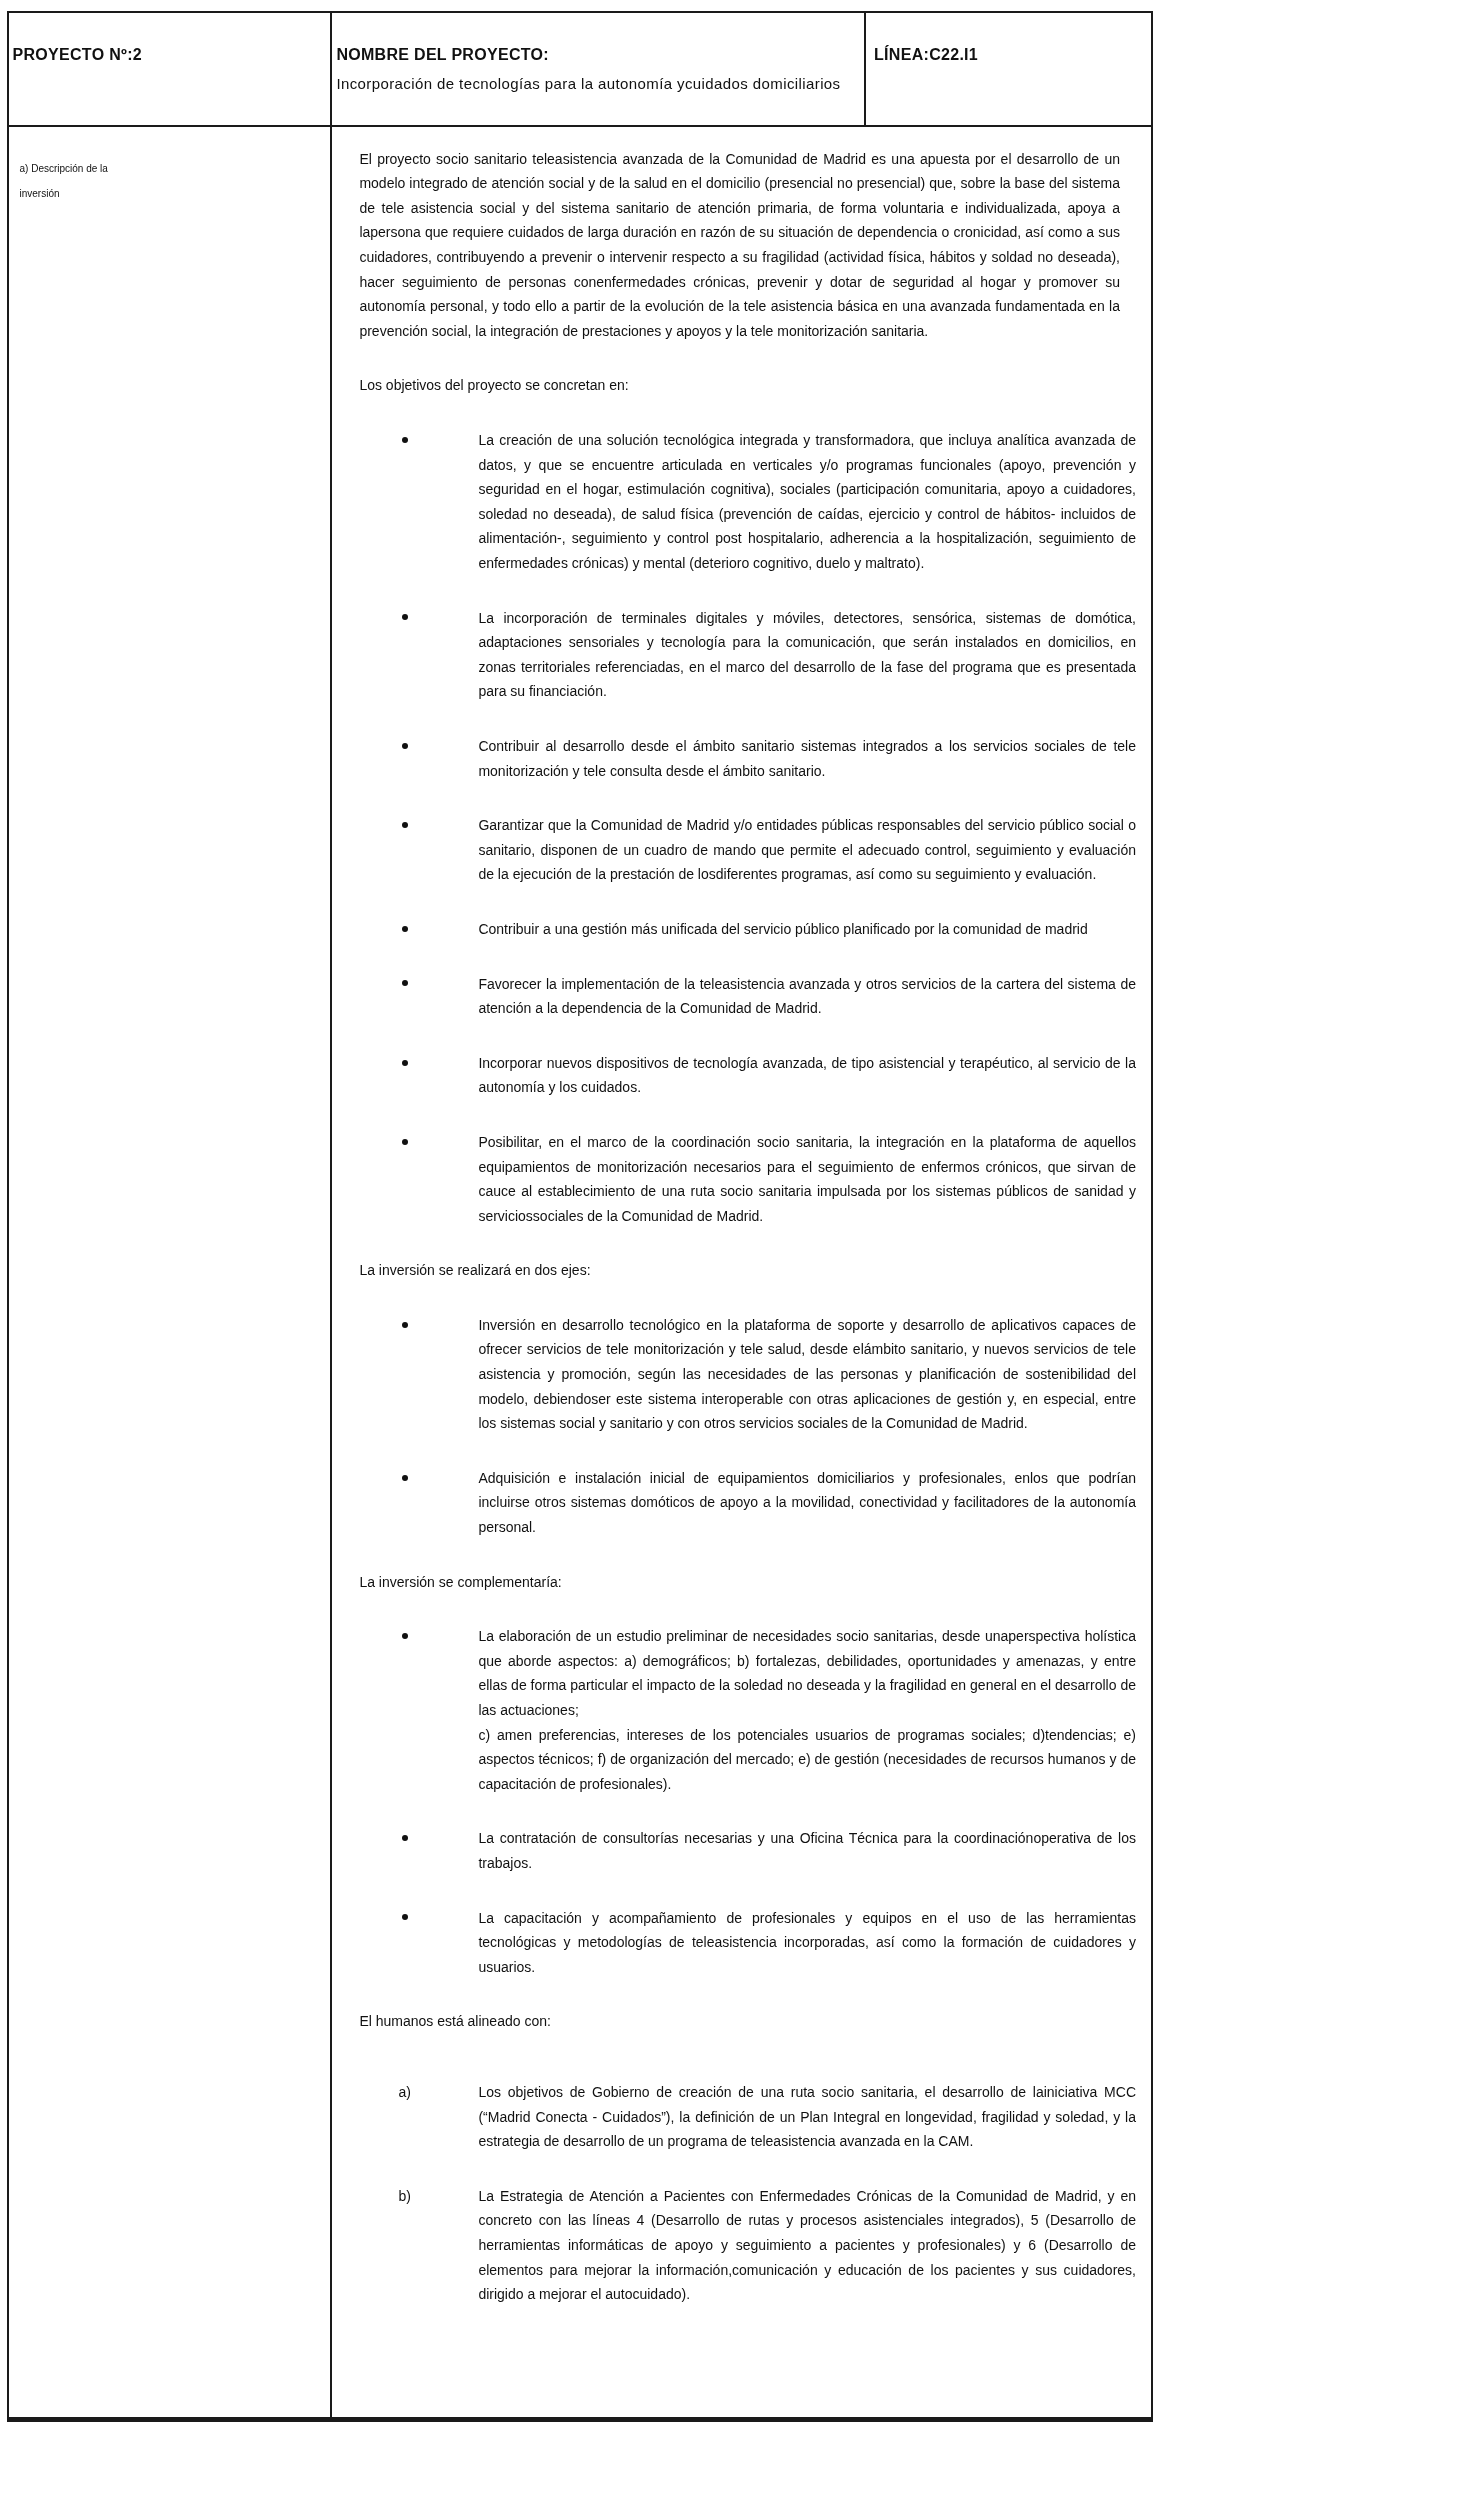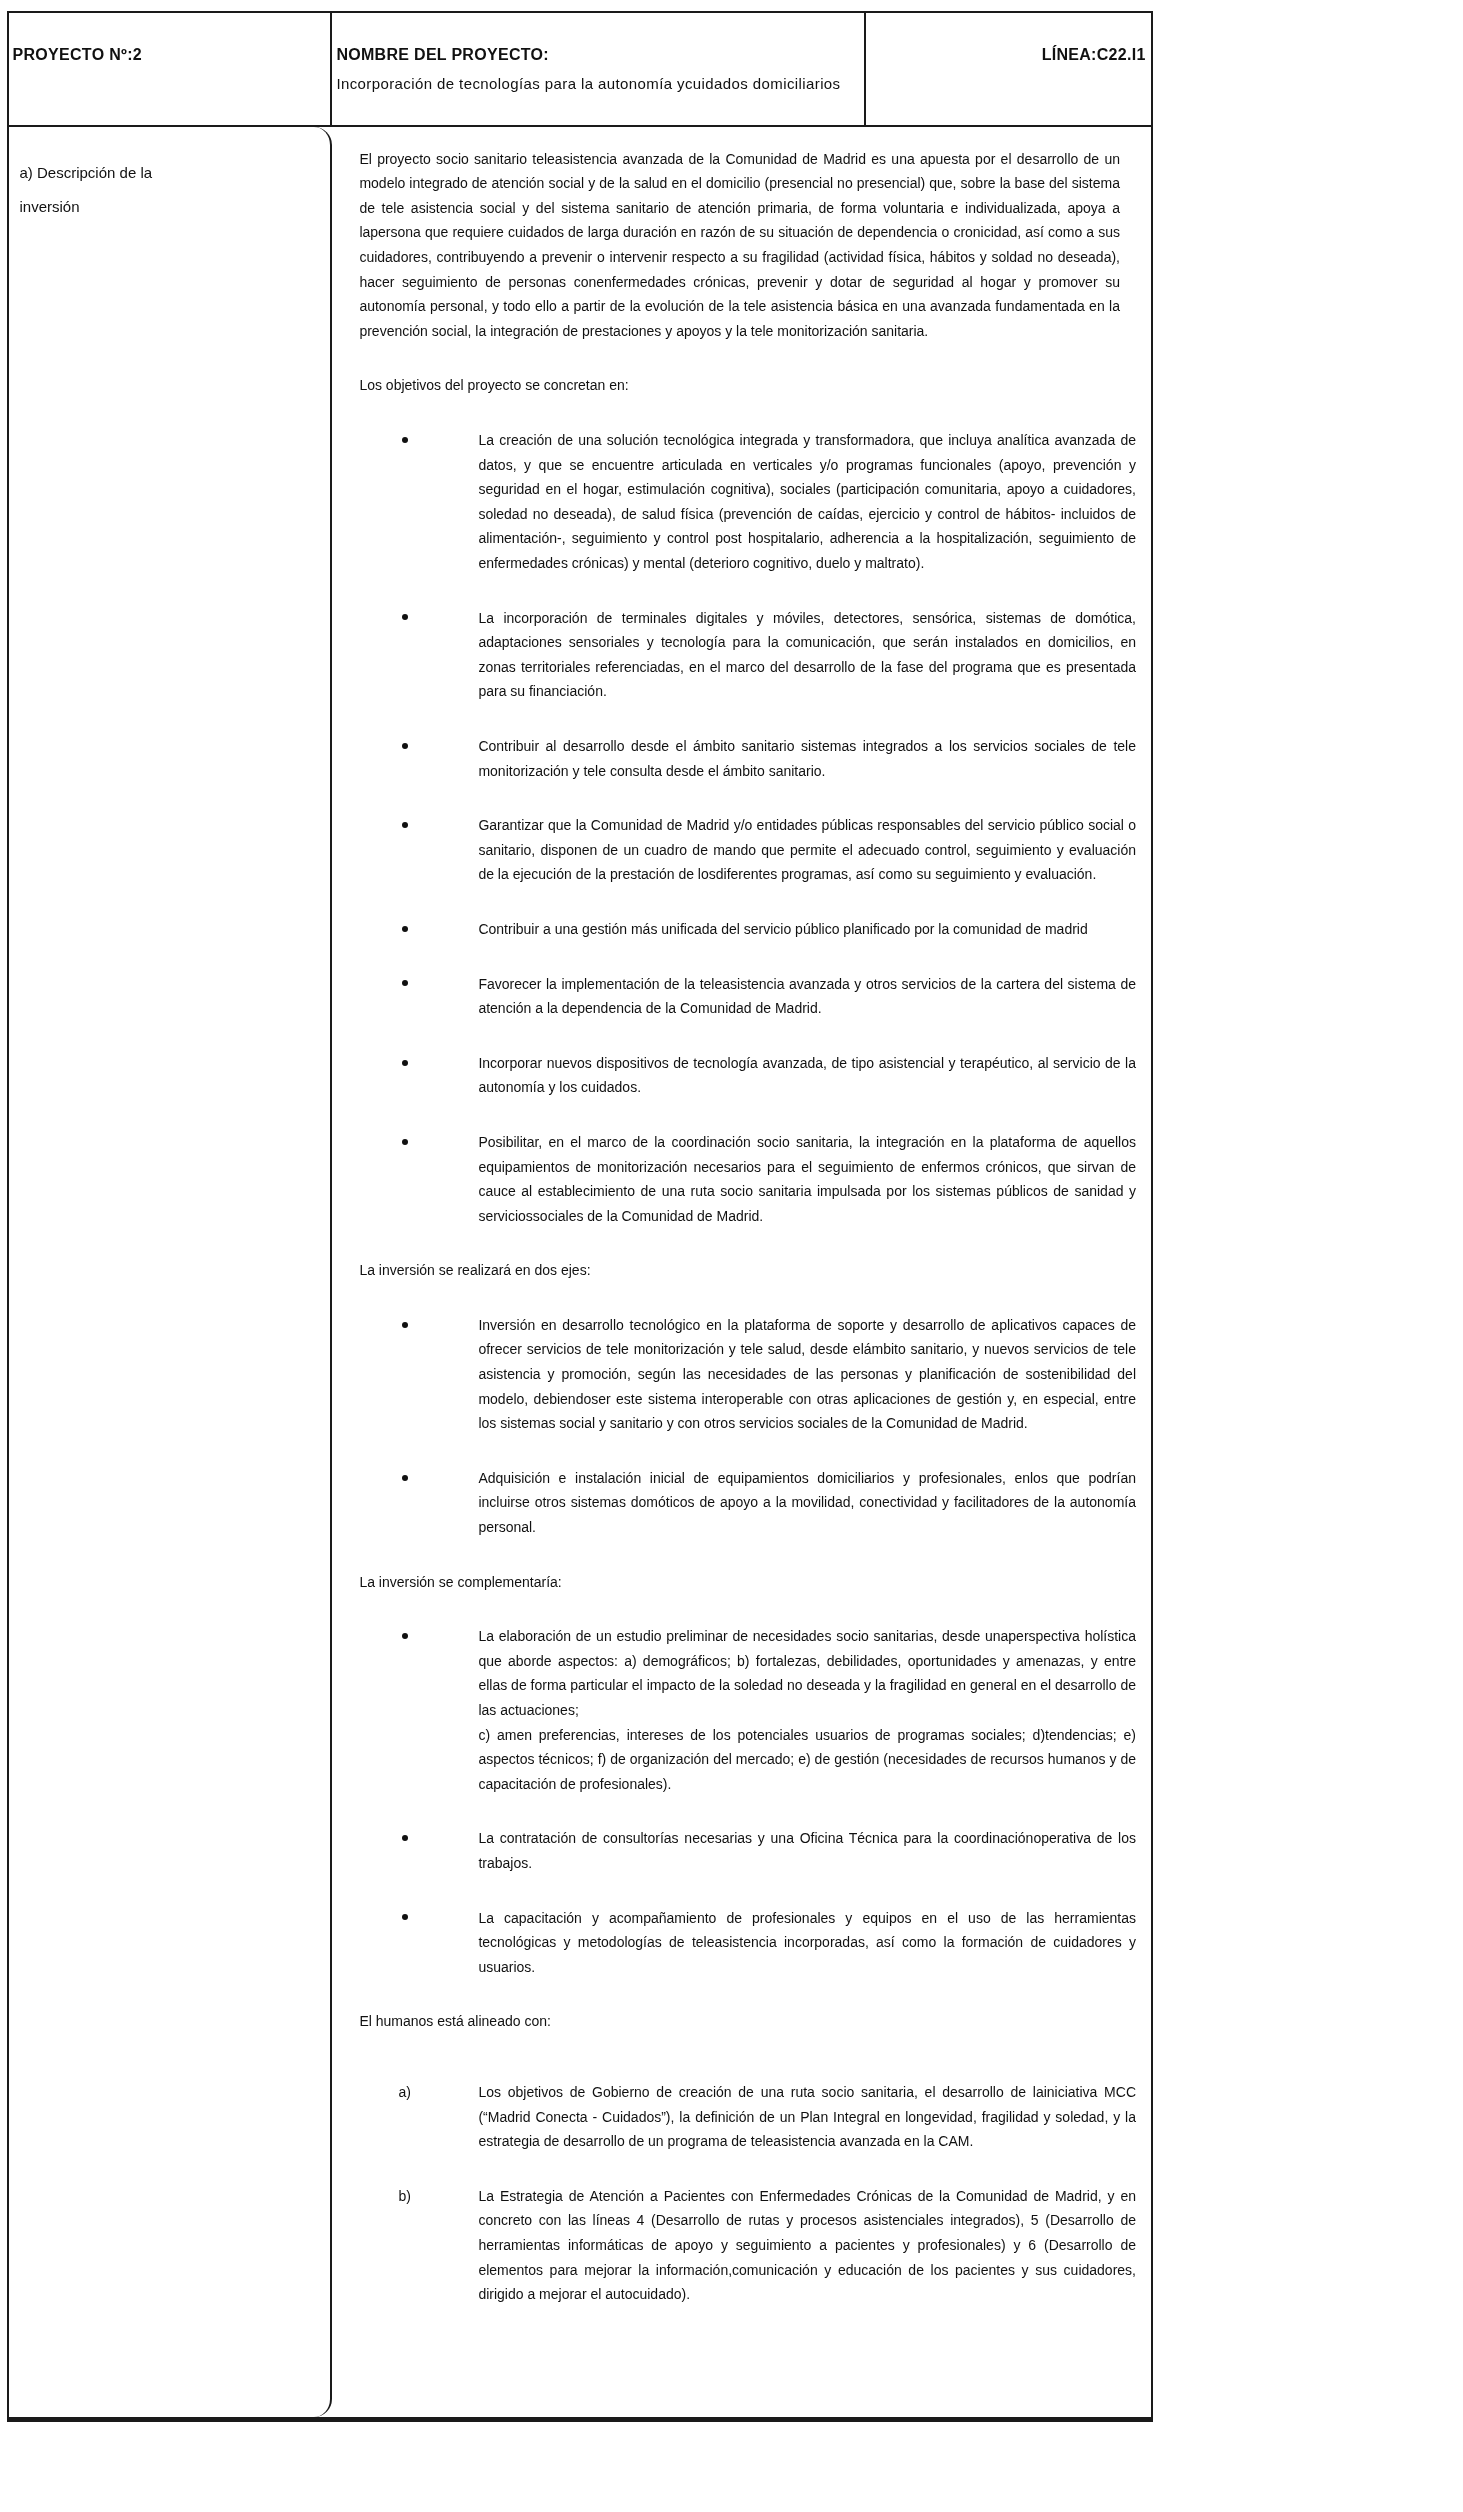--- a/index.html
+++ b/index.html
@@ -40,21 +40,20 @@
   }
   .hcell-name {
     flex: 1 1 auto;
     border-right: 2.6px solid #1a1a1a;
     padding: 32px 7px 0 4.4px;
   }
   .hcell-line {
     width: 285px;
     flex: 0 0 285px;
     padding: 32px 5.3px 0 8px;
-    text-align: right;
   }
   .hlabel {
     font-size: 16px;
     font-weight: bold;
     line-height: 19.3px;
     letter-spacing: 0.3px;
     white-space: nowrap;
   }
   .hsub {
     margin-top: 9px;
@@ -67,24 +66,23 @@
   .brow {
     display: flex;
     flex: 1 1 auto;
     align-items: stretch;
   }
   .label-cell {
     width: 323px;
     flex: 0 0 323px;
     border-right: 2.6px solid #1a1a1a;
     padding: 29px 8.8px 0 10.5px;
-    font-size: 15px;
-    line-height: 34px;
+    font-size: 10px;
+    line-height: 25px;
     white-space: pre-line;
-    border-radius: 18px;
   }
   .content-cell {
     flex: 1 1 auto;
     padding: 19.3px 15px 26px 11.4px;
     font-size: 14px;
     line-height: 24.6px;
   }
   .content-cell p { margin: 0 16px 30px; }
   .jtext { text-align: justify; }
   .preline { white-space: pre-line; }

